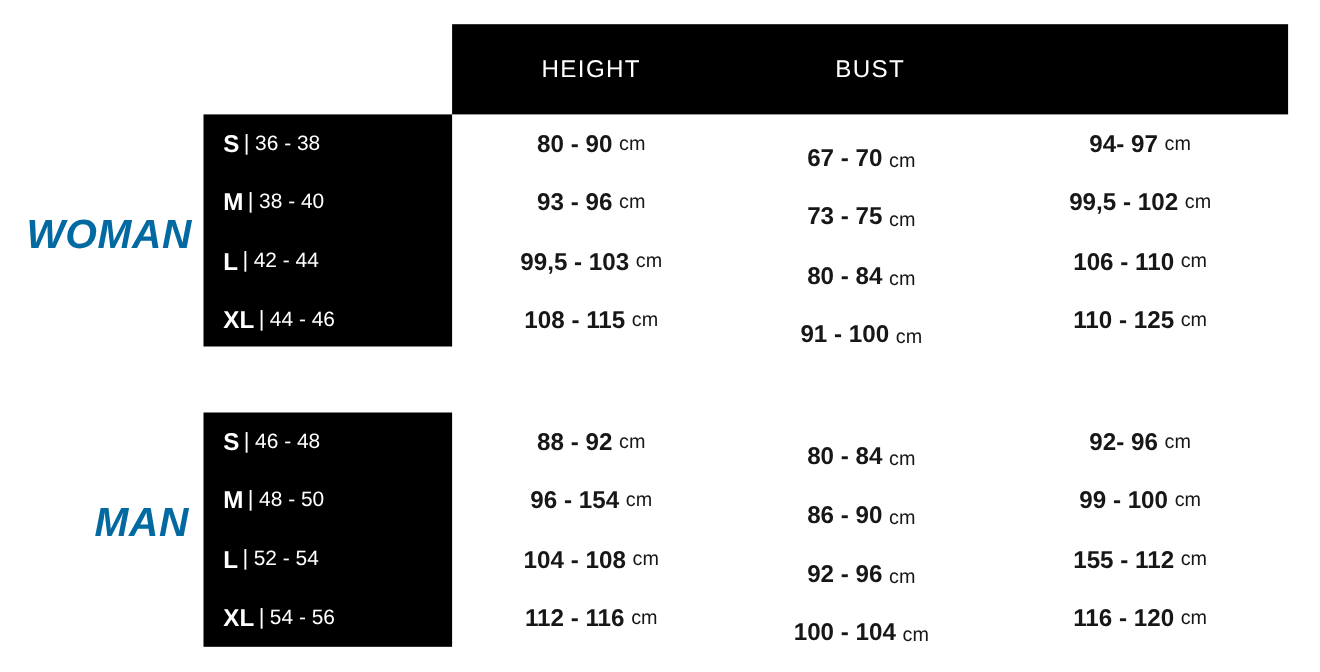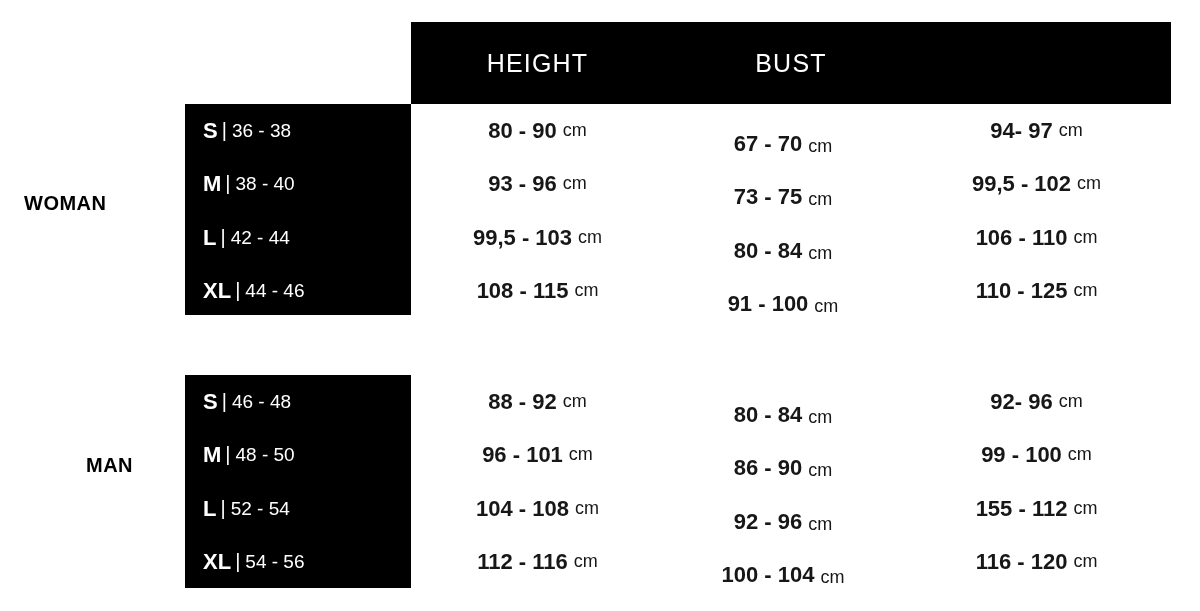--- a/index.html
+++ b/index.html
@@ -29,41 +29,42 @@
     background: #000000;
   }
   .header-cell {
     position: absolute;
     top: 0;
     height: 82px;
     display: flex;
     align-items: center;
     justify-content: center;
     color: #ffffff;
-    font-size: 25px;
+    font-size: 22px;
     letter-spacing: 1.2px;
     font-weight: 400;
   }
 
   
   .size-band {
     position: absolute;
     left: 185px;
     width: 226px;
     background: #000000;
   }
   .size-band.woman { top: 104px; height: 211px; }
   .size-band.man   { top: 375px; height: 213px; }
 
   
   .group-label {
     position: absolute;
     font-weight: bold;
-    font-size: 20px;
-    color: #000000;
+    font-style: italic;
+    font-size: 37px;
+    color: #0369a1;
     letter-spacing: 0.5px;
     white-space: nowrap;
   }
   .group-label.woman { left: 24px; top: 192px; }
   .group-label.man   { left: 86px; top: 454px; }
 
   
   .row {
     position: absolute;
     left: 0;
@@ -238,21 +239,21 @@
     </div>
   </div>
 
   <div class="row" style="top:428px;">
     <div class="size-cell">
       <span class="sz">M</span>
       <span class="sep">|</span>
       <span class="rng">48 - 50</span>
     </div>
     <div class="val-cell col-height">
-      <span class="num">96 - 101</span>
+      <span class="num">96 - 154</span>
       <span class="unit">cm</span>
     </div>
     <div class="val-cell col-bust">
       <span class="num">86 - 90</span>
       <span class="unit">cm</span>
     </div>
     <div class="val-cell col-waist">
       <span class="num">99 - 100</span>
       <span class="unit">cm</span>
     </div>

